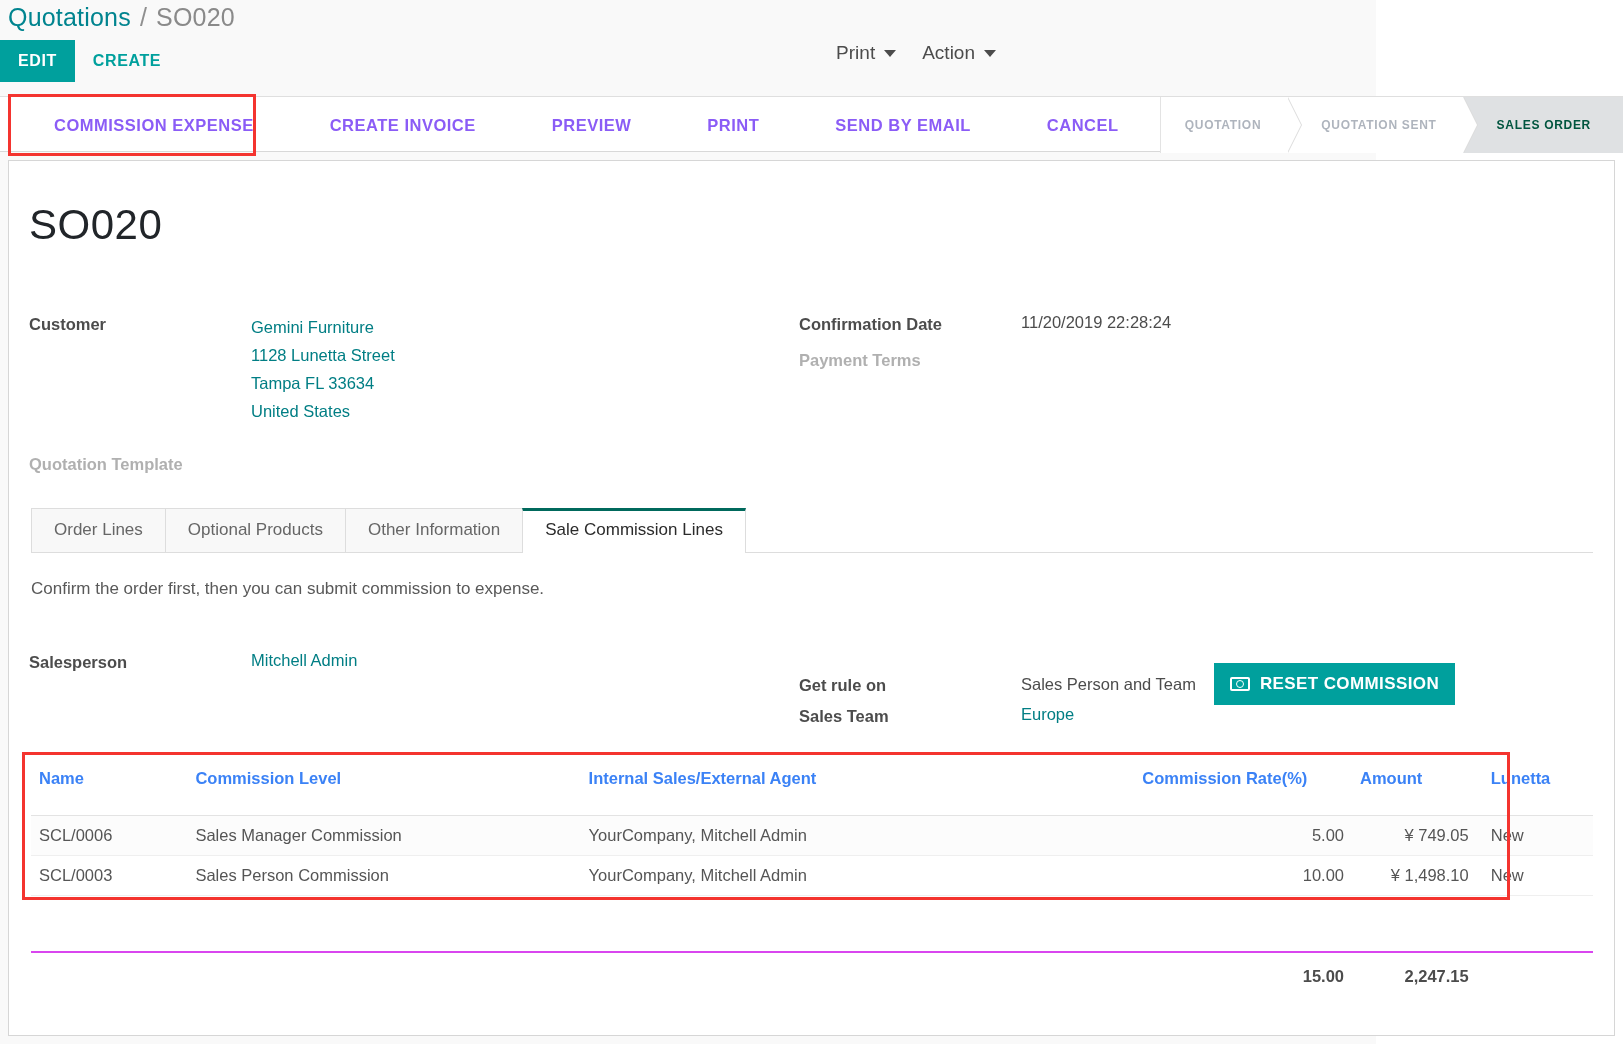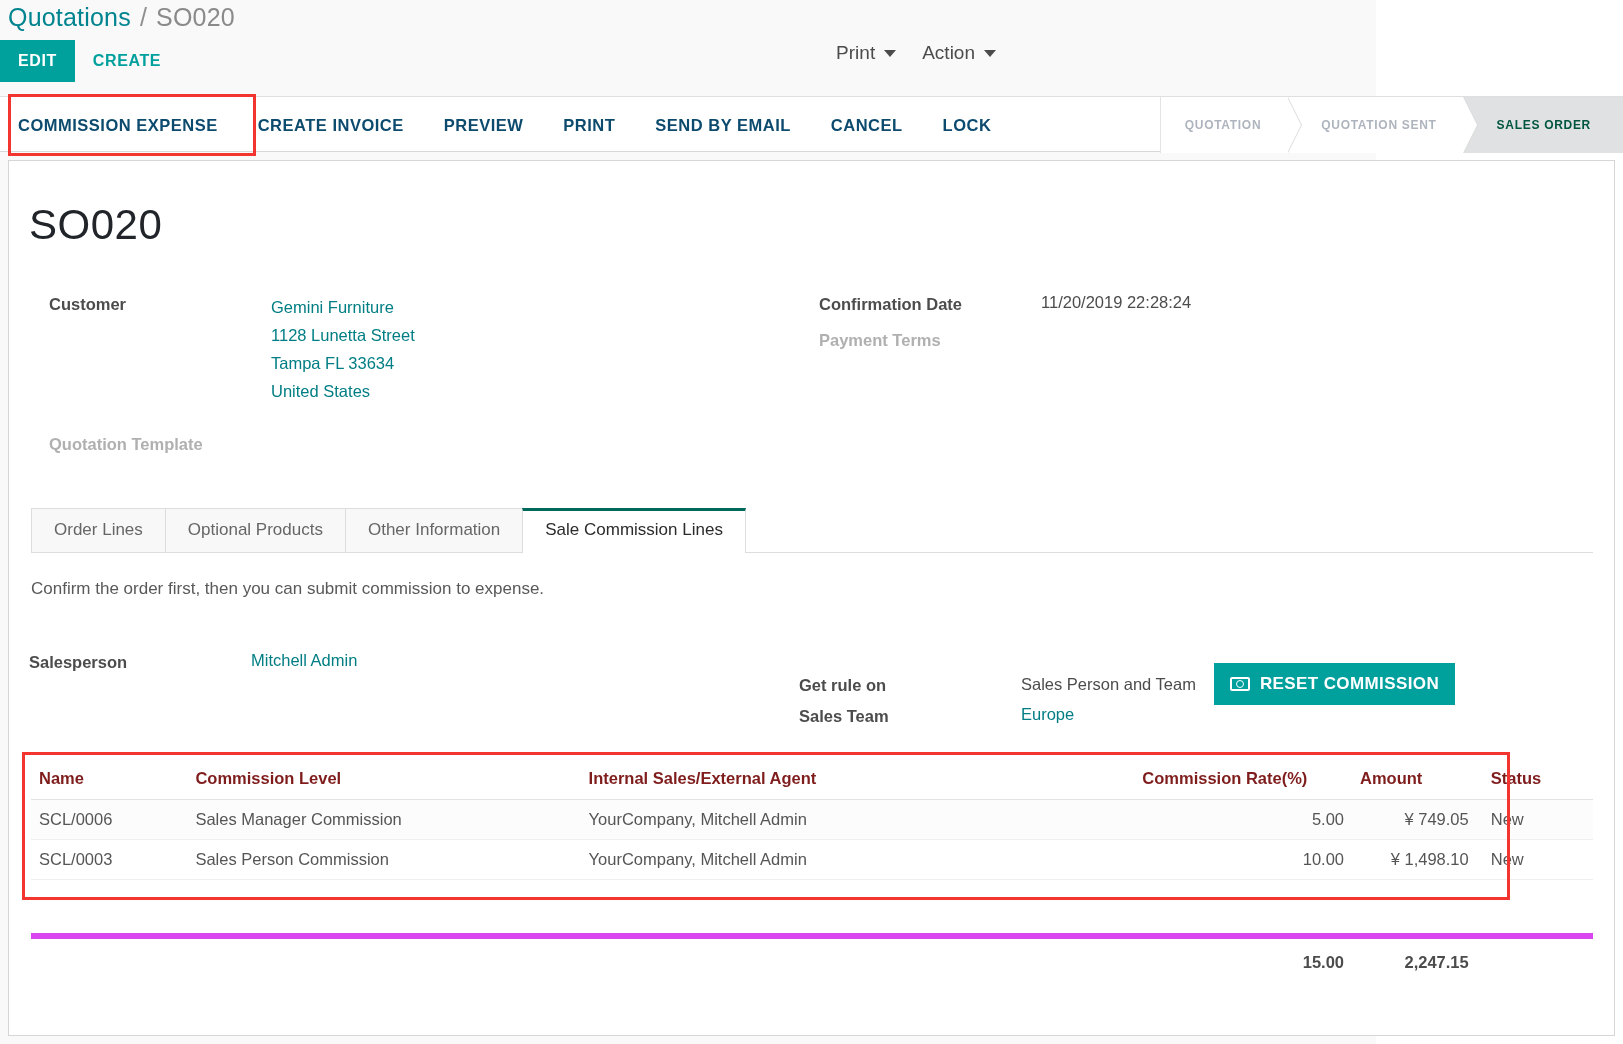--- a/index.html
+++ b/index.html
@@ -43,24 +43,24 @@
   .pa-item { font-size: 19px; color: #4c4c4c; cursor: pointer; display: flex; align-items: center; gap: 9px; }
   .caret { width: 0; height: 0; border-left: 6px solid transparent; border-right: 6px solid transparent; border-top: 7px solid #4c4c4c; display: inline-block; }
 
   
   .sb-strip {
     position: absolute; left: 0; top: 96px; width: 1623px; height: 56px;
     background: #ffffff; border-top: 1px solid #dfdfdf; border-bottom: 1px solid #d8d8d8;
   }
   .sb-actions { position: absolute; left: 0; top: 0; height: 56px; display: flex; align-items: center; }
   .sb-btn {
-    background: transparent; border: none; color: #0c4a6e;
+    background: transparent; border: none; color: #8b5cf6;
     font-size: 16.5px; font-weight: 700; letter-spacing: .5px;
     padding: 0 20px; height: 56px; cursor: pointer;
-    font-family: "Liberation Sans", sans-serif; white-space: nowrap;
+    font-family: "Liberation Sans", sans-serif; white-space: nowrap; margin-left: 36px;
   }
   .sb-btn:first-child { padding-left: 18px; }
 
   .pipeline { position: absolute; right: 0; top: 0; height: 56px; display: flex; align-items: stretch; border-left: 1px solid #e3e3e3; }
   .pipe {
     position: relative; display: flex; align-items: center;
     padding: 0 26px 0 34px; font-size: 12px; font-weight: 700;
     letter-spacing: .7px; color: #aeb4bd; background: #ffffff; white-space: nowrap;
   }
   .pipe:first-child { padding-left: 24px; }
@@ -80,21 +80,21 @@
   .pipe.active::after, .pipe.active::before { display: none; }
 
   
   .sheet {
     position: absolute; left: 8px; top: 160px; width: 1607px; height: 876px;
     background: #ffffff; border: 1px solid #d6d6d6;
   }
   .doc-title { position: absolute; left: 20px; top: 40px; font-size: 42px; color: #212529; letter-spacing: .5px; }
 
   
-  .fields { position: absolute; left: 20px; top: 132px; width: 1560px; display: flex; justify-content: flex-end; }
+  .fields { position: absolute; left: 20px; top: 152px; width: 1560px; display: flex; }
   .col { width: 770px; }
   .frow { display: flex; align-items: flex-start; min-height: 28px; margin-bottom: 0; }
   .flabel { width: 222px; font-size: 16.5px; font-weight: 700; color: #4c4c4c; padding-top: 2px; }
   .flabel.muted { color: #b0b0b0; }
   .fval { font-size: 16.5px; color: #4c4c4c; }
   .flink { color: #017e84; cursor: pointer; }
   .faddr { line-height: 28px; }
   .faddr div { color: #017e84; cursor: pointer; }
 
   
@@ -119,27 +119,27 @@
     font-size: 17px; font-weight: 600; letter-spacing: .4px;
     padding: 11px 16px; cursor: pointer; display: inline-flex; align-items: center; gap: 10px;
     font-family: "Liberation Sans", sans-serif; white-space: nowrap;
   }
   .money-icon { display: inline-block; width: 20px; height: 14px; border: 2px solid #ffffff; border-radius: 2px; position: relative; }
   .money-icon::after { content: ""; position: absolute; left: 50%; top: 50%; transform: translate(-50%,-50%); width: 6px; height: 6px; border: 1.6px solid #ffffff; border-radius: 50%; }
 
   
   .ctable { position: absolute; left: 22px; top: 598px; width: 1562px; border-collapse: collapse; font-size: 16.5px; }
   .ctable th {
-    text-align: left; font-weight: 700; color: #7f1d1d;
-    padding: 10px 8px 11px 8px; border-bottom: 1px solid #e3e3e3; white-space: nowrap;
+    text-align: left; font-weight: 700; color: #3b82f6;
+    padding: 10px 8px 27px 8px; border-bottom: 1px solid #e3e3e3; white-space: nowrap;
   }
   .ctable td { padding: 10px 8px; color: #555555; border-bottom: 1px solid #efefef; white-space: nowrap; }
   .ctable tbody tr:nth-child(odd) { background: #fcfcfc; }
   .num { text-align: right; }
-  .ctable tfoot td { border-bottom: none; border-top: 6px solid #d946ef; font-weight: 700; color: #4c4c4c; padding-top: 14px; }
+  .ctable tfoot td { border-bottom: none; border-top: 2px solid #d946ef; font-weight: 700; color: #4c4c4c; padding-top: 14px; }
   .spacer-row td { height: 56px; border-bottom: 1px solid #efefef; background: #ffffff !important; }
 
   
   .anno { position: absolute; border: 3px solid #f4342f; pointer-events: none; z-index: 40; }
   #anno-commission-expense { left: 8px; top: 94px; width: 248px; height: 62px; }
   #anno-commission-table { left: 22px; top: 752px; width: 1488px; height: 148px; }
 </style>
 </head>
 <body>
 
@@ -249,21 +249,21 @@
     </div>
 
     <table class="ctable">
       <thead>
         <tr>
           <th style="width:148px;">Name</th>
           <th style="width:372px;">Commission Level</th>
           <th style="width:524px;">Internal Sales/External Agent</th>
           <th class="num" style="width:206px;">Commission Rate(%)</th>
           <th class="num" style="width:118px;">Amount</th>
-          <th style="width:110px; padding-left:14px;">Status</th>
+          <th style="width:110px; padding-left:14px;">Lunetta</th>
         </tr>
       </thead>
       <tbody>
         <tr>
           <td>SCL/0006</td>
           <td>Sales Manager Commission</td>
           <td>YourCompany, Mitchell Admin</td>
           <td class="num">5.00</td>
           <td class="num">¥ 749.05</td>
           <td style="padding-left:14px;">New</td>

